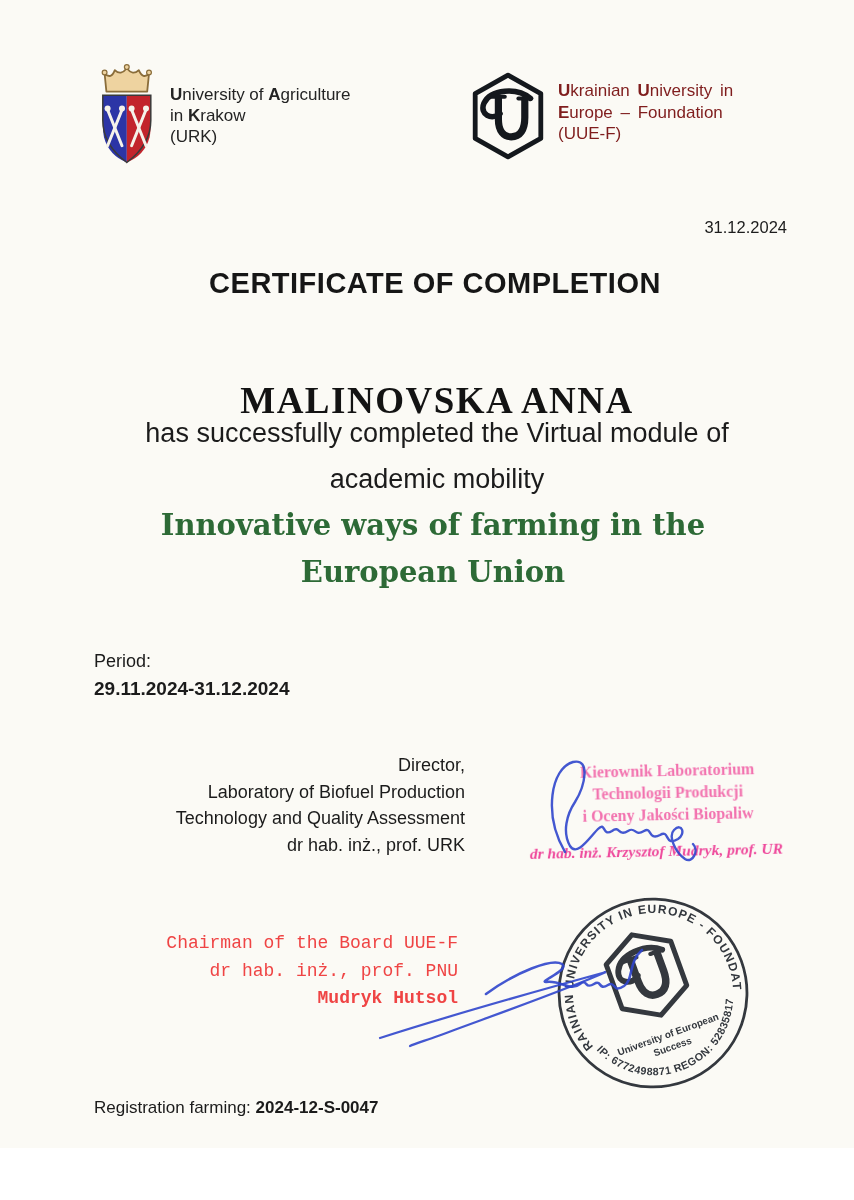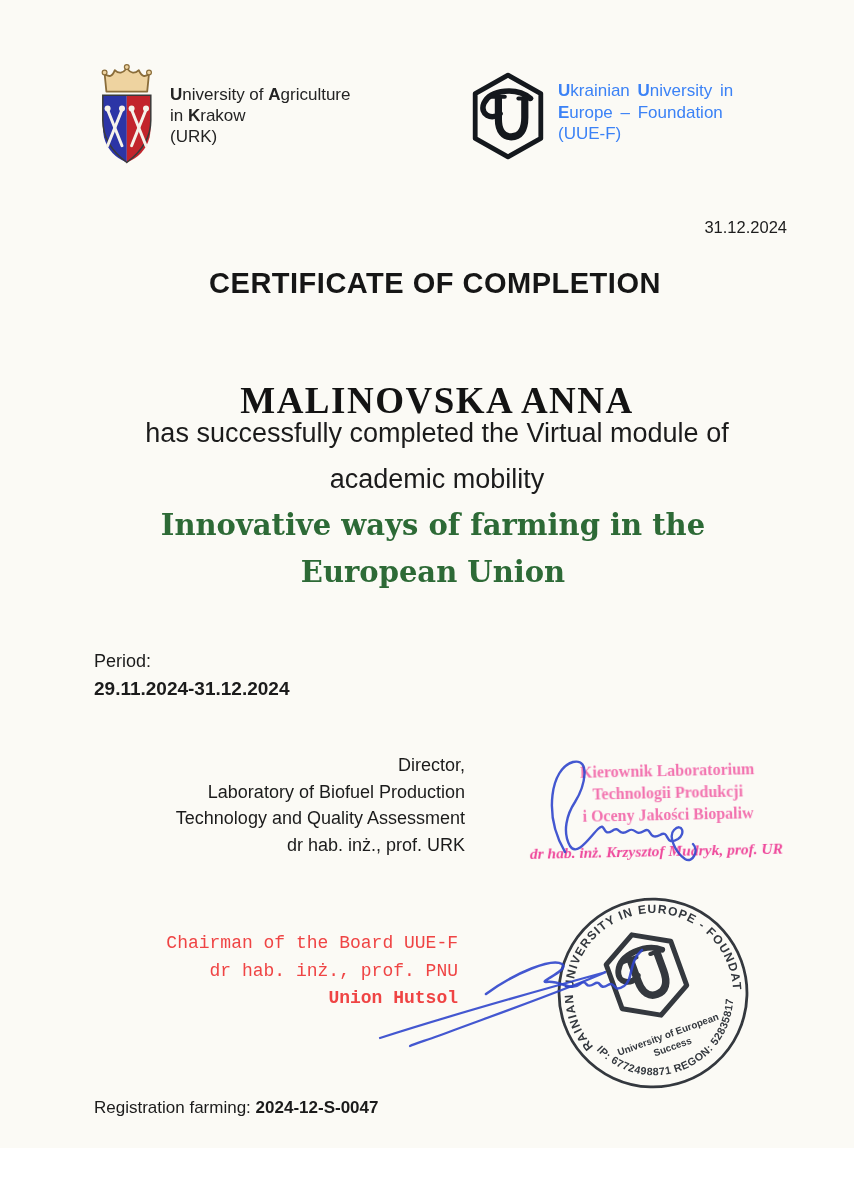--- a/index.html
+++ b/index.html
@@ -8,21 +8,21 @@
     width:854px;height:1148px;
     background:#fbfaf5;
     font-family:"Liberation Sans",sans-serif;
     color:#1e1e1e;
     overflow:hidden;
   }
   
   .logo-left{position:absolute;left:92px;top:60px;width:72px;height:106px;}
   .org-left{position:absolute;left:170px;top:84px;font-size:17px;line-height:21px;color:#242424;}
   .logo-right{position:absolute;left:468px;top:70px;width:80px;height:92px;}
-  .org-right{position:absolute;left:558px;top:80px;font-size:17px;line-height:21.5px;color:#3b82f6;word-spacing:3px;}
+  .org-right{position:absolute;left:558px;top:80px;font-size:17px;line-height:21.5px;color:#7f1d1d;word-spacing:3px;}
   .org-left b,.org-right b{font-weight:700;}
   .issue-date{position:absolute;right:67px;top:218px;font-size:16.5px;color:#1c1c1c;}
   
   .cert-title{position:absolute;left:0;top:248px;width:870px;text-align:center;
     font-size:29px;font-weight:700;letter-spacing:.5px;color:#161616;}
   .recipient{position:absolute;left:0;top:348px;width:874px;text-align:center;
     font-family:"Liberation Serif",serif;font-size:37px;font-weight:700;letter-spacing:1.5px;color:#131313;}
   .statement{position:absolute;left:0;top:410px;width:874px;text-align:center;
     font-size:27px;line-height:46px;color:#1b1b1b;}
   .course{position:absolute;left:0;top:502px;width:866px;text-align:center;
@@ -144,21 +144,21 @@
 
   <svg class="sig-director" viewBox="0 0 190 118" aria-hidden="true">
     <path d="M30,100 C8,62 16,16 38,10 C56,6 50,34 40,50 C32,62 27,80 35,94 C42,105 54,86 63,77
              C71,69 67,85 77,79 C85,73 83,85 93,79 C101,74 99,85 109,79 C117,74 113,89 125,83
              C135,77 129,95 143,87 C151,82 147,70 139,78 C133,84 140,100 150,107 C158,112 164,98 158,92" fill="none" stroke="#2f45cc" stroke-width="2.4" stroke-linecap="round" opacity="0.9"></path>
   </svg>
 
   <div class="chairman">
     <div>Chairman of the Board UUE-F</div>
     <div>dr hab. inż., prof. PNU</div>
-    <div class="sig-name">Union Hutsol</div>
+    <div class="sig-name">Mudryk Hutsol</div>
   </div>
 
   <svg class="round-stamp" viewBox="0 0 230 230" aria-hidden="true">
     <defs>
       <path id="arcTop" d="M34,144 A86,86 0 1 1 196,144"></path>
       <path id="arcBottom" d="M36,150 A85,85 0 0 0 194,150"></path>
     </defs>
     <circle cx="115" cy="115" r="101" fill="none" stroke="#252a31" stroke-width="3"></circle>
     <text font-family="Liberation Sans,sans-serif" font-size="13" font-weight="700" fill="#252a31" letter-spacing="1.2">
       <textPath href="#arcTop" startOffset="50%" text-anchor="middle">UKRAINIAN UNIVERSITY IN EUROPE - FOUNDATION</textPath>

